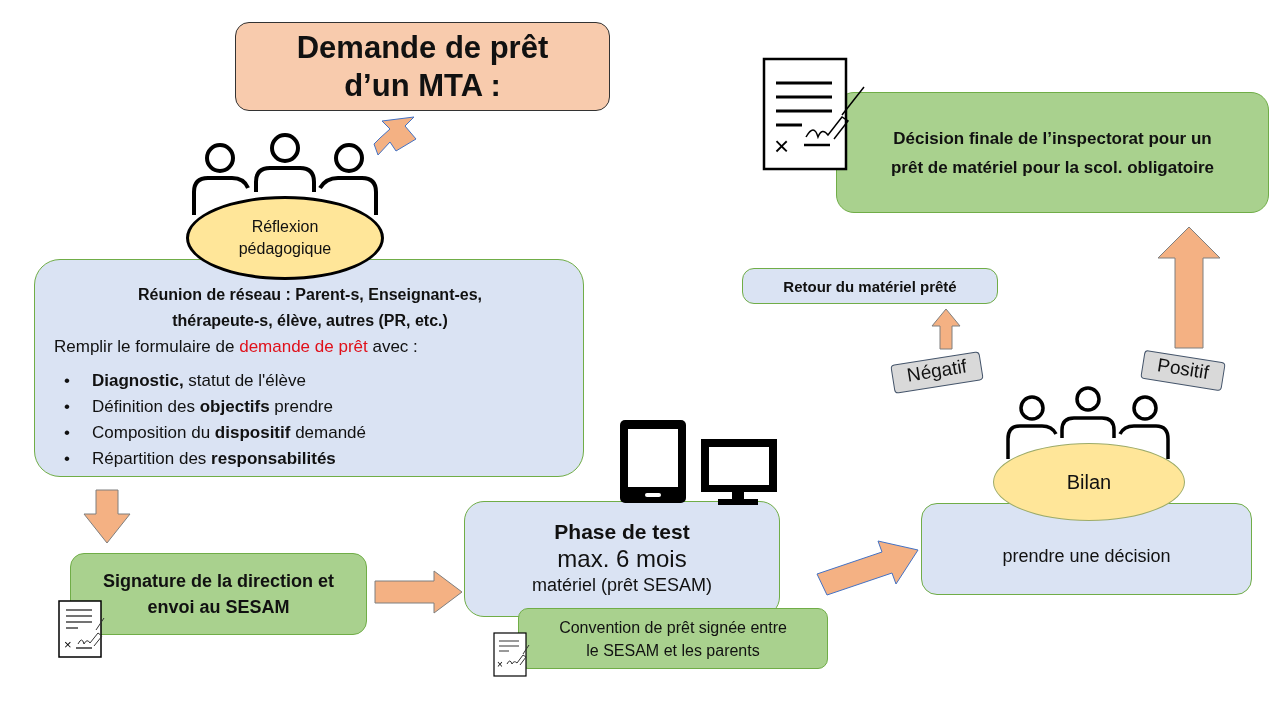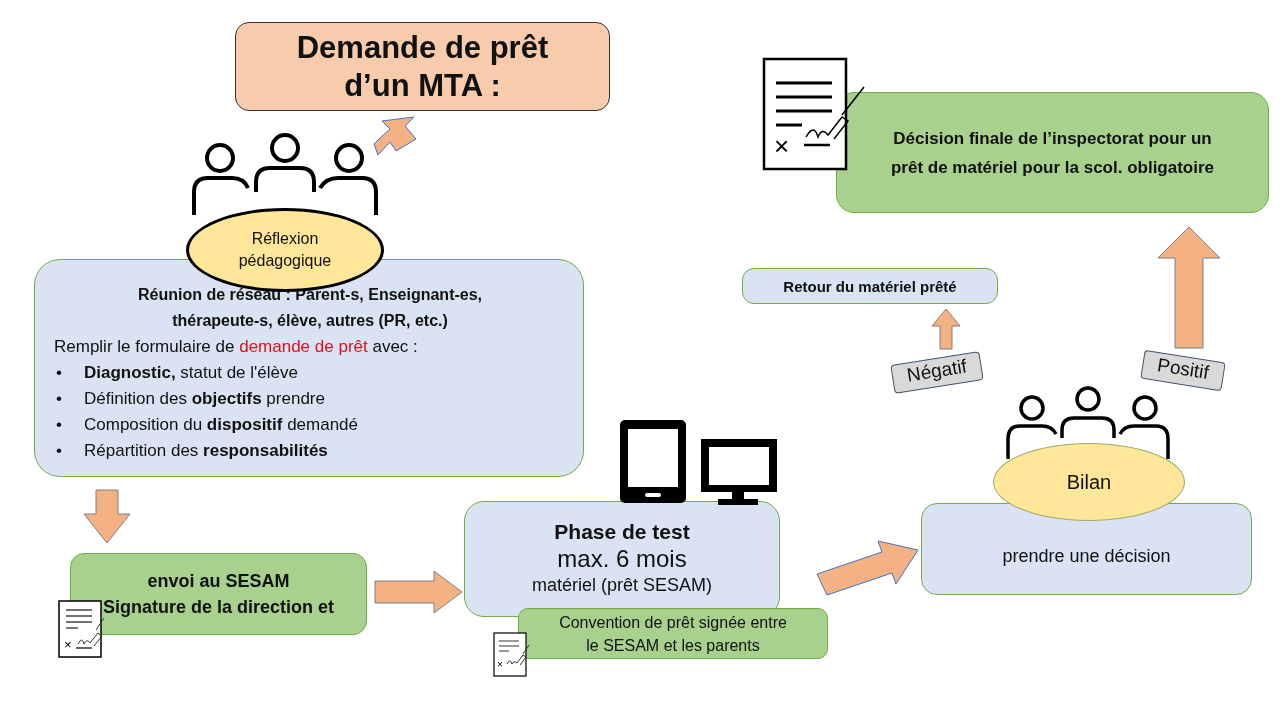--- a/index.html
+++ b/index.html
@@ -11,21 +11,21 @@
   .green { background:#a9d18e; border:1px solid #70ad47; border-radius:18px; }
   .blue { background:#dae3f3; border:1px solid #70ad47; border-radius:26px; }
   .salmon { background:#f8cbad; border:1.5px solid #333; border-radius:14px; }
   .b { font-weight:bold; }
   .red { color:#e0101a; }
   svg { position:absolute; overflow:visible; }
   .tag { position:absolute; background:#d9d9d9; border:1.5px solid #44546a; border-radius:4px;
          font-size:19px; padding:1px 14px 4px; box-sizing:border-box; }
   .ellipse { position:absolute; box-sizing:border-box; border-radius:50%; background:#ffe699;
              display:flex; flex-direction:column; align-items:center; justify-content:center; text-align:center; }
-  ul.bul { list-style:none; margin:0; padding:0; }
+  ul.bul { list-style:none; margin:8px; padding:0; }
   ul.bul li { position:relative; padding-left:30px; line-height:26px; font-size:17px; }
   ul.bul li::before { content:"•"; position:absolute; left:2px; top:0; }
 </style>
 </head>
 <body>
 
 <div class="box salmon" style="left:235px;top:22px;width:375px;height:89px;">
   <div class="b" style="font-size:31px;line-height:38px;">Demande de prêt</div>
   <div class="b" style="font-size:31px;line-height:38px;">d’un MTA :</div>
 </div>
@@ -38,21 +38,21 @@
   <g fill="none" stroke="#000" stroke-width="4">
     <circle cx="30" cy="28" r="13"></circle>
     <circle cx="95" cy="18" r="13"></circle>
     <circle cx="159" cy="28" r="13"></circle>
     <path d="M4,85 L4,62 Q4,48 18,48 L42,48 Q54,48 58,58"></path>
     <path d="M66,62 L66,52 Q66,38 80,38 L110,38 Q124,38 124,52 L124,62"></path>
     <path d="M130,58 Q136,48 148,48 L172,48 Q186,48 186,62 L186,85"></path>
   </g>
 </svg>
 
-<div class="ellipse" style="left:186px;top:208px;width:198px;height:84px;border:3px solid #000;">
+<div class="ellipse" style="left:186px;top:196px;width:198px;height:84px;border:3px solid #000;">
   <div style="font-size:16px;line-height:22px;">Réflexion</div>
   <div style="font-size:16px;line-height:22px;">pédagogique</div>
 </div>
 
 <div class="abs blue" style="left:34px;top:259px;width:550px;height:218px;box-sizing:border-box;z-index:0;"></div>
 <div class="abs" style="left:40px;top:282px;width:540px;z-index:2;">
   <div class="b" style="text-align:center;font-size:16px;line-height:26px;">Réunion de réseau : Parent-s, Enseignant-es,</div>
   <div class="b" style="text-align:center;font-size:16px;line-height:26px;">thérapeute-s, élève, autres (PR, etc.)</div>
   <div style="padding-left:14px;font-size:17px;line-height:26px;">
     <span>Remplir le formulaire de </span><span class="red">demande de prêt</span><span> avec :</span>
@@ -65,22 +65,22 @@
   </ul>
 </div>
 
 <style>.ellipse{z-index:3;} svg{z-index:3;}</style>
 
 <svg style="left:82px;top:489px;" width="50" height="56">
   <polygon points="14,1 36,1 36,25 48,25 25,54 2,25 14,25" fill="#f4b183" stroke="#7f7f7f" stroke-width="1"></polygon>
 </svg>
 
 <div class="box green" style="left:70px;top:553px;width:297px;height:82px;border-radius:14px;">
+  <div class="b" style="font-size:18px;line-height:26px;">Signature de la direction et</div>
   <div class="b" style="font-size:18px;line-height:26px;">envoi au SESAM</div>
-  <div class="b" style="font-size:18px;line-height:26px;">Signature de la direction et</div>
 </div>
 
 <svg style="left:58px;top:600px;z-index:4;" width="56" height="60">
   <rect x="1" y="1" width="42" height="56" fill="#fff" stroke="#000" stroke-width="1.5"></rect>
   <g stroke="#444" stroke-width="1.5">
       <line x1="8" y1="10" x2="34" y2="10"></line>
       <line x1="8" y1="16" x2="34" y2="16"></line>
       <line x1="8" y1="22" x2="34" y2="22"></line>
       <line x1="8" y1="28" x2="20" y2="28"></line>
     </g>
@@ -104,21 +104,21 @@
   <rect x="34" y="56" width="12" height="8" fill="#000"></rect>
   <rect x="20" y="63" width="40" height="6" fill="#000"></rect>
 </svg>
 
 <div class="box blue" style="left:464px;top:501px;width:316px;height:116px;border-radius:20px;justify-content:flex-start;padding-top:16px;">
   <div class="b" style="font-size:21px;line-height:28px;">Phase de test</div>
   <div style="font-size:24px;line-height:26px;">max. 6 mois</div>
   <div style="font-size:18px;line-height:26px;">matériel (prêt SESAM)</div>
 </div>
 
-<div class="box green" style="left:518px;top:608px;width:310px;height:51px;border-radius:10px;z-index:2;">
+<div class="box green" style="left:518px;top:608px;width:310px;height:61px;border-radius:10px;z-index:2;">
   <div style="font-size:16px;line-height:23px;">Convention de prêt signée entre</div>
   <div style="font-size:16px;line-height:23px;">le SESAM et les parents</div>
 </div>
 
 <svg style="left:493px;top:632px;z-index:4;" width="40" height="46">
   <rect x="1" y="1" width="32" height="43" fill="#fff" stroke="#000" stroke-width="1.2"></rect>
   <g stroke="#555" stroke-width="1.2">
       <line x1="6" y1="9" x2="26" y2="9"></line>
       <line x1="6" y1="14" x2="26" y2="14"></line>
       <line x1="6" y1="19" x2="16" y2="19"></line>

